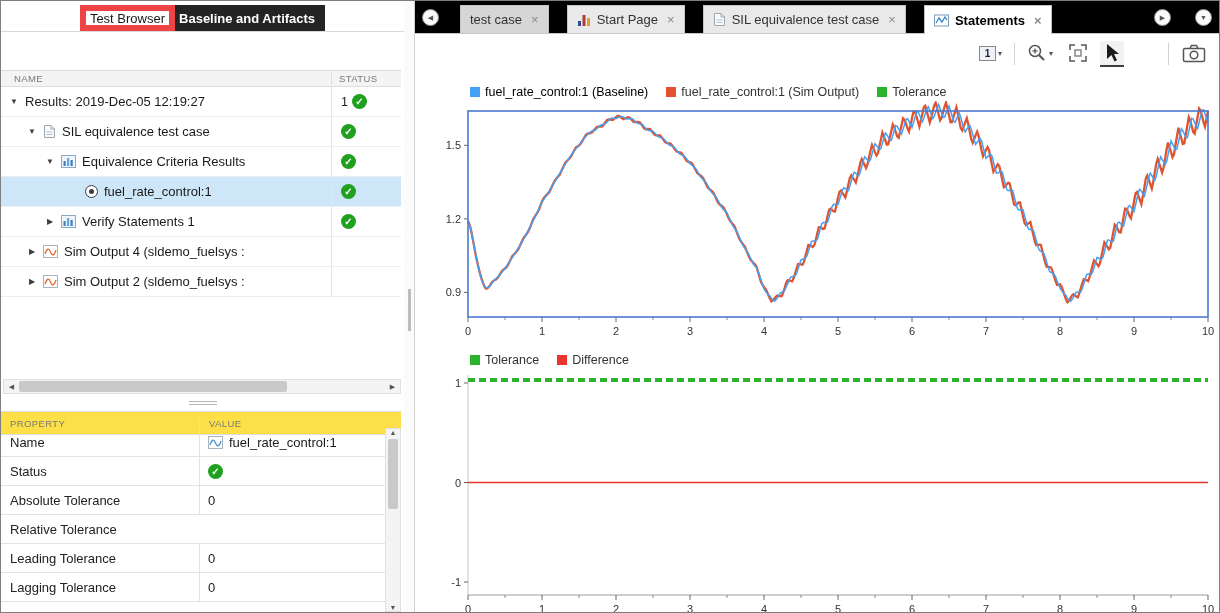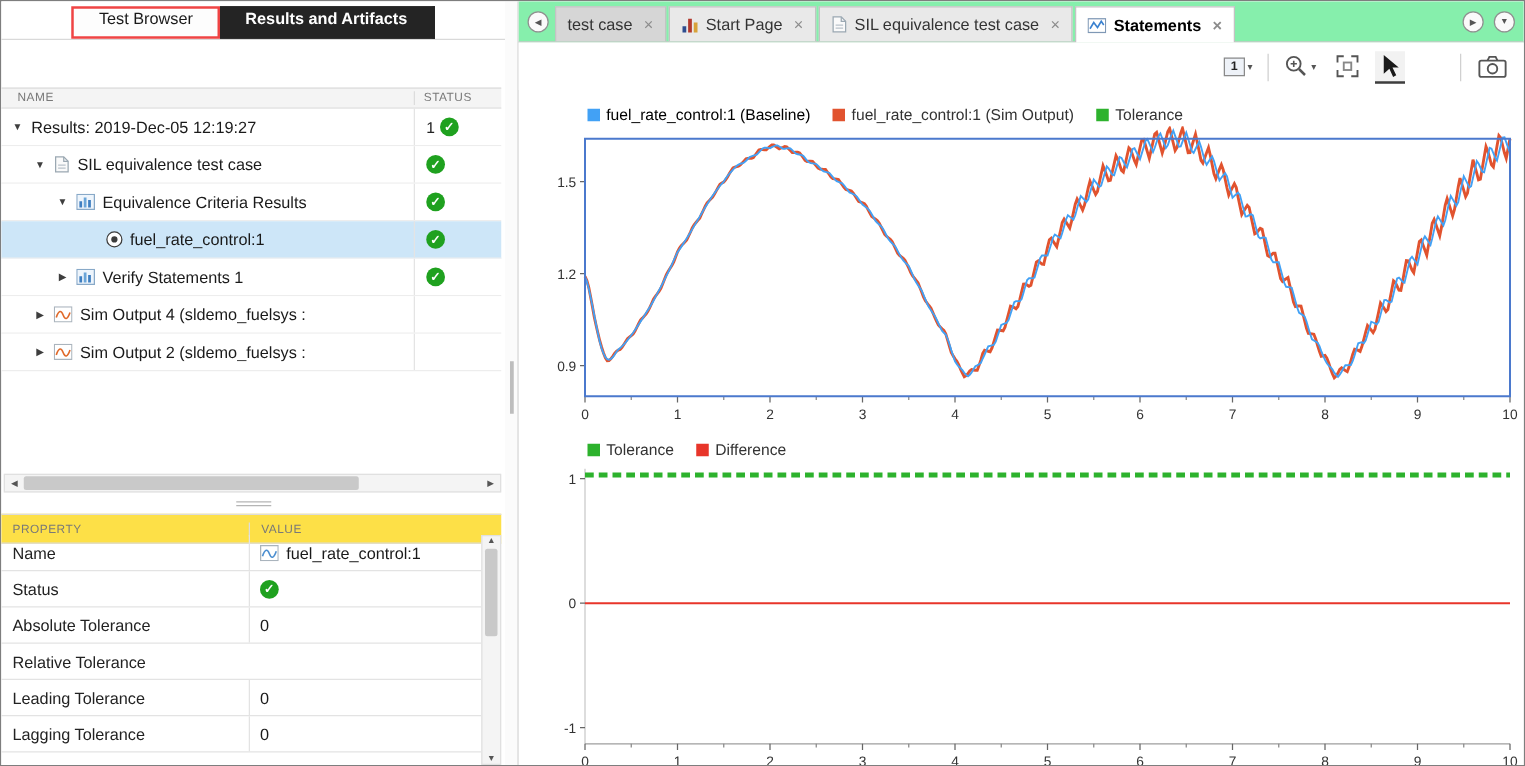--- a/index.html
+++ b/index.html
@@ -3,21 +3,21 @@
 <meta charset="utf-8">
 <style>
   *{box-sizing:border-box;margin:0;padding:0}
   body{font-family:"Liberation Sans",sans-serif;background:#fff}
   svg{font-family:inherit;display:block}
   .app{position:relative;width:1220px;height:613px;border:1px solid #7e7e7e;background:#fff;overflow:hidden;font-size:13px;color:#1a1a1a}
 
   
   .left-panel{position:absolute;left:0;top:0;width:403px;height:611px;background:#fff}
   .ltab-strip{position:absolute;top:0;left:0;right:0;height:31px;display:flex;justify-content:center;align-items:flex-end;border-bottom:1px solid #d9d9d9}
-  .ltab{height:26px;padding:0 20px;font-size:13px;border:2px solid #ef4444;background:#fdfdfd;display:flex;align-items:flex-start;cursor:default}
+  .ltab{height:26px;padding:0 4px;font-size:13px;border:6px solid #ef4444;background:#fdfdfd;display:flex;align-items:flex-start;cursor:default}
   .ltab + .ltab{border-left:none}
   .ltab.active{background:#242424;color:#fff;border-color:#242424;font-weight:bold}
 
   .filter-row{position:absolute;top:37px;left:7px;right:4px;height:26px;display:flex;align-items:center;gap:5px}
   .filter-input{flex:0 0 322px;height:25px;border:1px solid #b5b5b5;padding:0 7px;font-size:12.5px;color:#333;font-family:inherit;background:#fff}
   .filter-input::placeholder{color:#8a8a8a}
   .icon-btn{width:27px;height:24px;display:flex;align-items:center;justify-content:center;background:transparent;border:none}
 
   .tree-header{position:absolute;top:69px;left:0;width:400px;height:17px;background:#f4f4f4;border-top:1px solid #dcdcdc;border-bottom:1px solid #dcdcdc;display:grid;grid-template-columns:330px 70px;align-items:center;font-size:9.5px;color:#787878;letter-spacing:.4px}
   .tree-header .hc{padding-left:13px}
@@ -52,21 +52,21 @@
 
   .v-scrollbar{position:absolute;top:427px;left:384px;width:16px;height:184px;background:#f4f4f4;border:1px solid #e0e0e0;display:flex;flex-direction:column;align-items:center}
   .v-track{flex:1;position:relative;width:100%}
   .v-thumb{position:absolute;top:3px;left:2px;width:10px;height:70px;background:#c9c9c9;border-radius:2px}
 
   .splitter-v{position:absolute;left:403px;top:0;width:11px;height:611px;background:#fbfbfb;border-right:1px solid #cfcfcf}
   .vgrip{position:absolute;left:4px;top:288px;width:3px;height:42px;background:#bdbdbd}
 
   
   .right-panel{position:absolute;left:414px;top:0;width:804px;height:611px;background:#fff}
-  .rtab-strip{position:absolute;top:0;left:0;right:0;height:33px;background:#86efac;border-bottom:1px solid #c9c9c9;display:flex;align-items:flex-end;padding:0 4px;gap:2px}
+  .rtab-strip{position:absolute;top:0;left:0;right:0;height:33px;background:#000000;border-bottom:1px solid #c9c9c9;display:flex;align-items:flex-end;padding:0 4px;gap:18px}
   .nav-circle{width:17px;height:17px;flex:0 0 auto;border:1px solid #909090;border-radius:50%;display:flex;align-items:center;justify-content:center;font-size:7px;color:#555;margin:0 3px 7px 3px;background:#fafafa}
   .rtab{height:28px;display:flex;align-items:center;gap:6px;padding:0 9px;border:1px solid #c3c3c3;border-bottom:none;background:#e9e9e9;font-size:13px;color:#333;white-space:nowrap}
   .rtab.dim{background:#d6d6d6}
   .rtab.active{background:#fff;height:29px;margin-bottom:-1px;font-weight:bold;color:#000}
   .tab-close{font-size:13px;color:#8c8c8c;margin-left:3px}
   .spacer{flex:1}
 
   .rtoolbar{position:absolute;top:33px;left:0;right:0;height:38px;background:#fff}
   .tool-cluster{position:absolute;right:95px;top:6px;display:flex;align-items:center;gap:9px;height:28px}
   .camera-wrap{position:absolute;right:10px;top:6px;display:flex;align-items:center;gap:10px;height:28px}
@@ -90,21 +90,21 @@
 
 <div class="app">
 
   <div class="left-panel">
 
     <div class="ltab-strip">
       <div class="ltab">
         <span>Test Browser</span>
       </div>
       <div class="ltab active">
-        <span>Results and Artifacts</span>
+        <span>Baseline and Artifacts</span>
       </div>
     </div>
 
 
     <div class="tree-header">
       <div class="hc">NAME</div>
       <div class="hc status">STATUS</div>
     </div>
 
     <div class="tree-rows">

